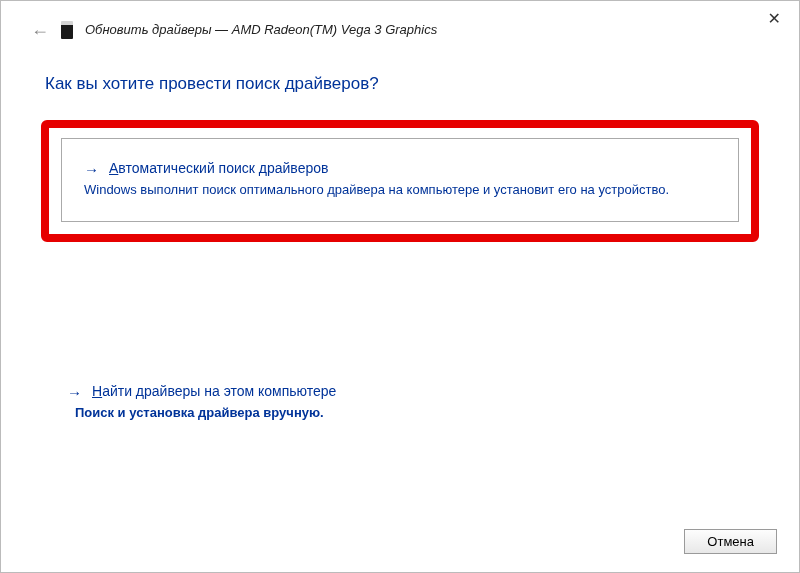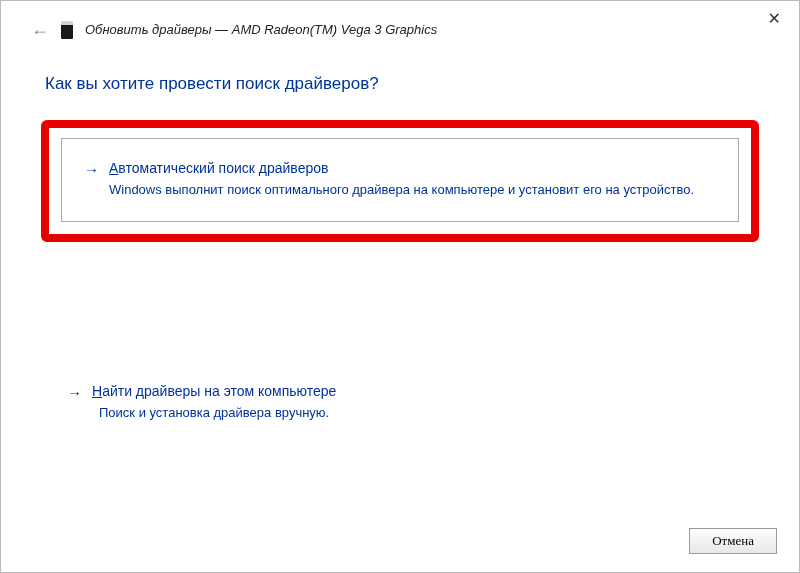--- a/index.html
+++ b/index.html
@@ -85,41 +85,41 @@
     font-size: 14px;
     font-weight: 400;
   }
   .option-title .ul {
     text-decoration: underline;
   }
   .option-desc {
     color: #003399;
     font-size: 13px;
     margin-top: 6px;
-    margin-left: 25px;
     font-weight: 400;
   }
   .second-option {
     margin-top: 140px;
     padding-left: 26px;
   }
   .second-option .option-desc {
-    margin-left: 32px;
+    margin-left: 8px;
+    font-weight: bold;
   }
   .footer {
     position: absolute;
     bottom: 18px;
     right: 22px;
   }
   .cancel-btn {
     background: linear-gradient(#fdfdfd, #e8e8e8);
     border: 1px solid #9a9a9a;
     padding: 4px 22px;
     font-size: 13px;
-    font-family: Liberation Serif, serif;
+    font-family: Liberation Sans, sans-serif;
     cursor: pointer;
   }
 </style>
 </head>
 <body>
 
 <div class="window">
   <span class="close-icon">✕</span>
 
   <div class="header">

